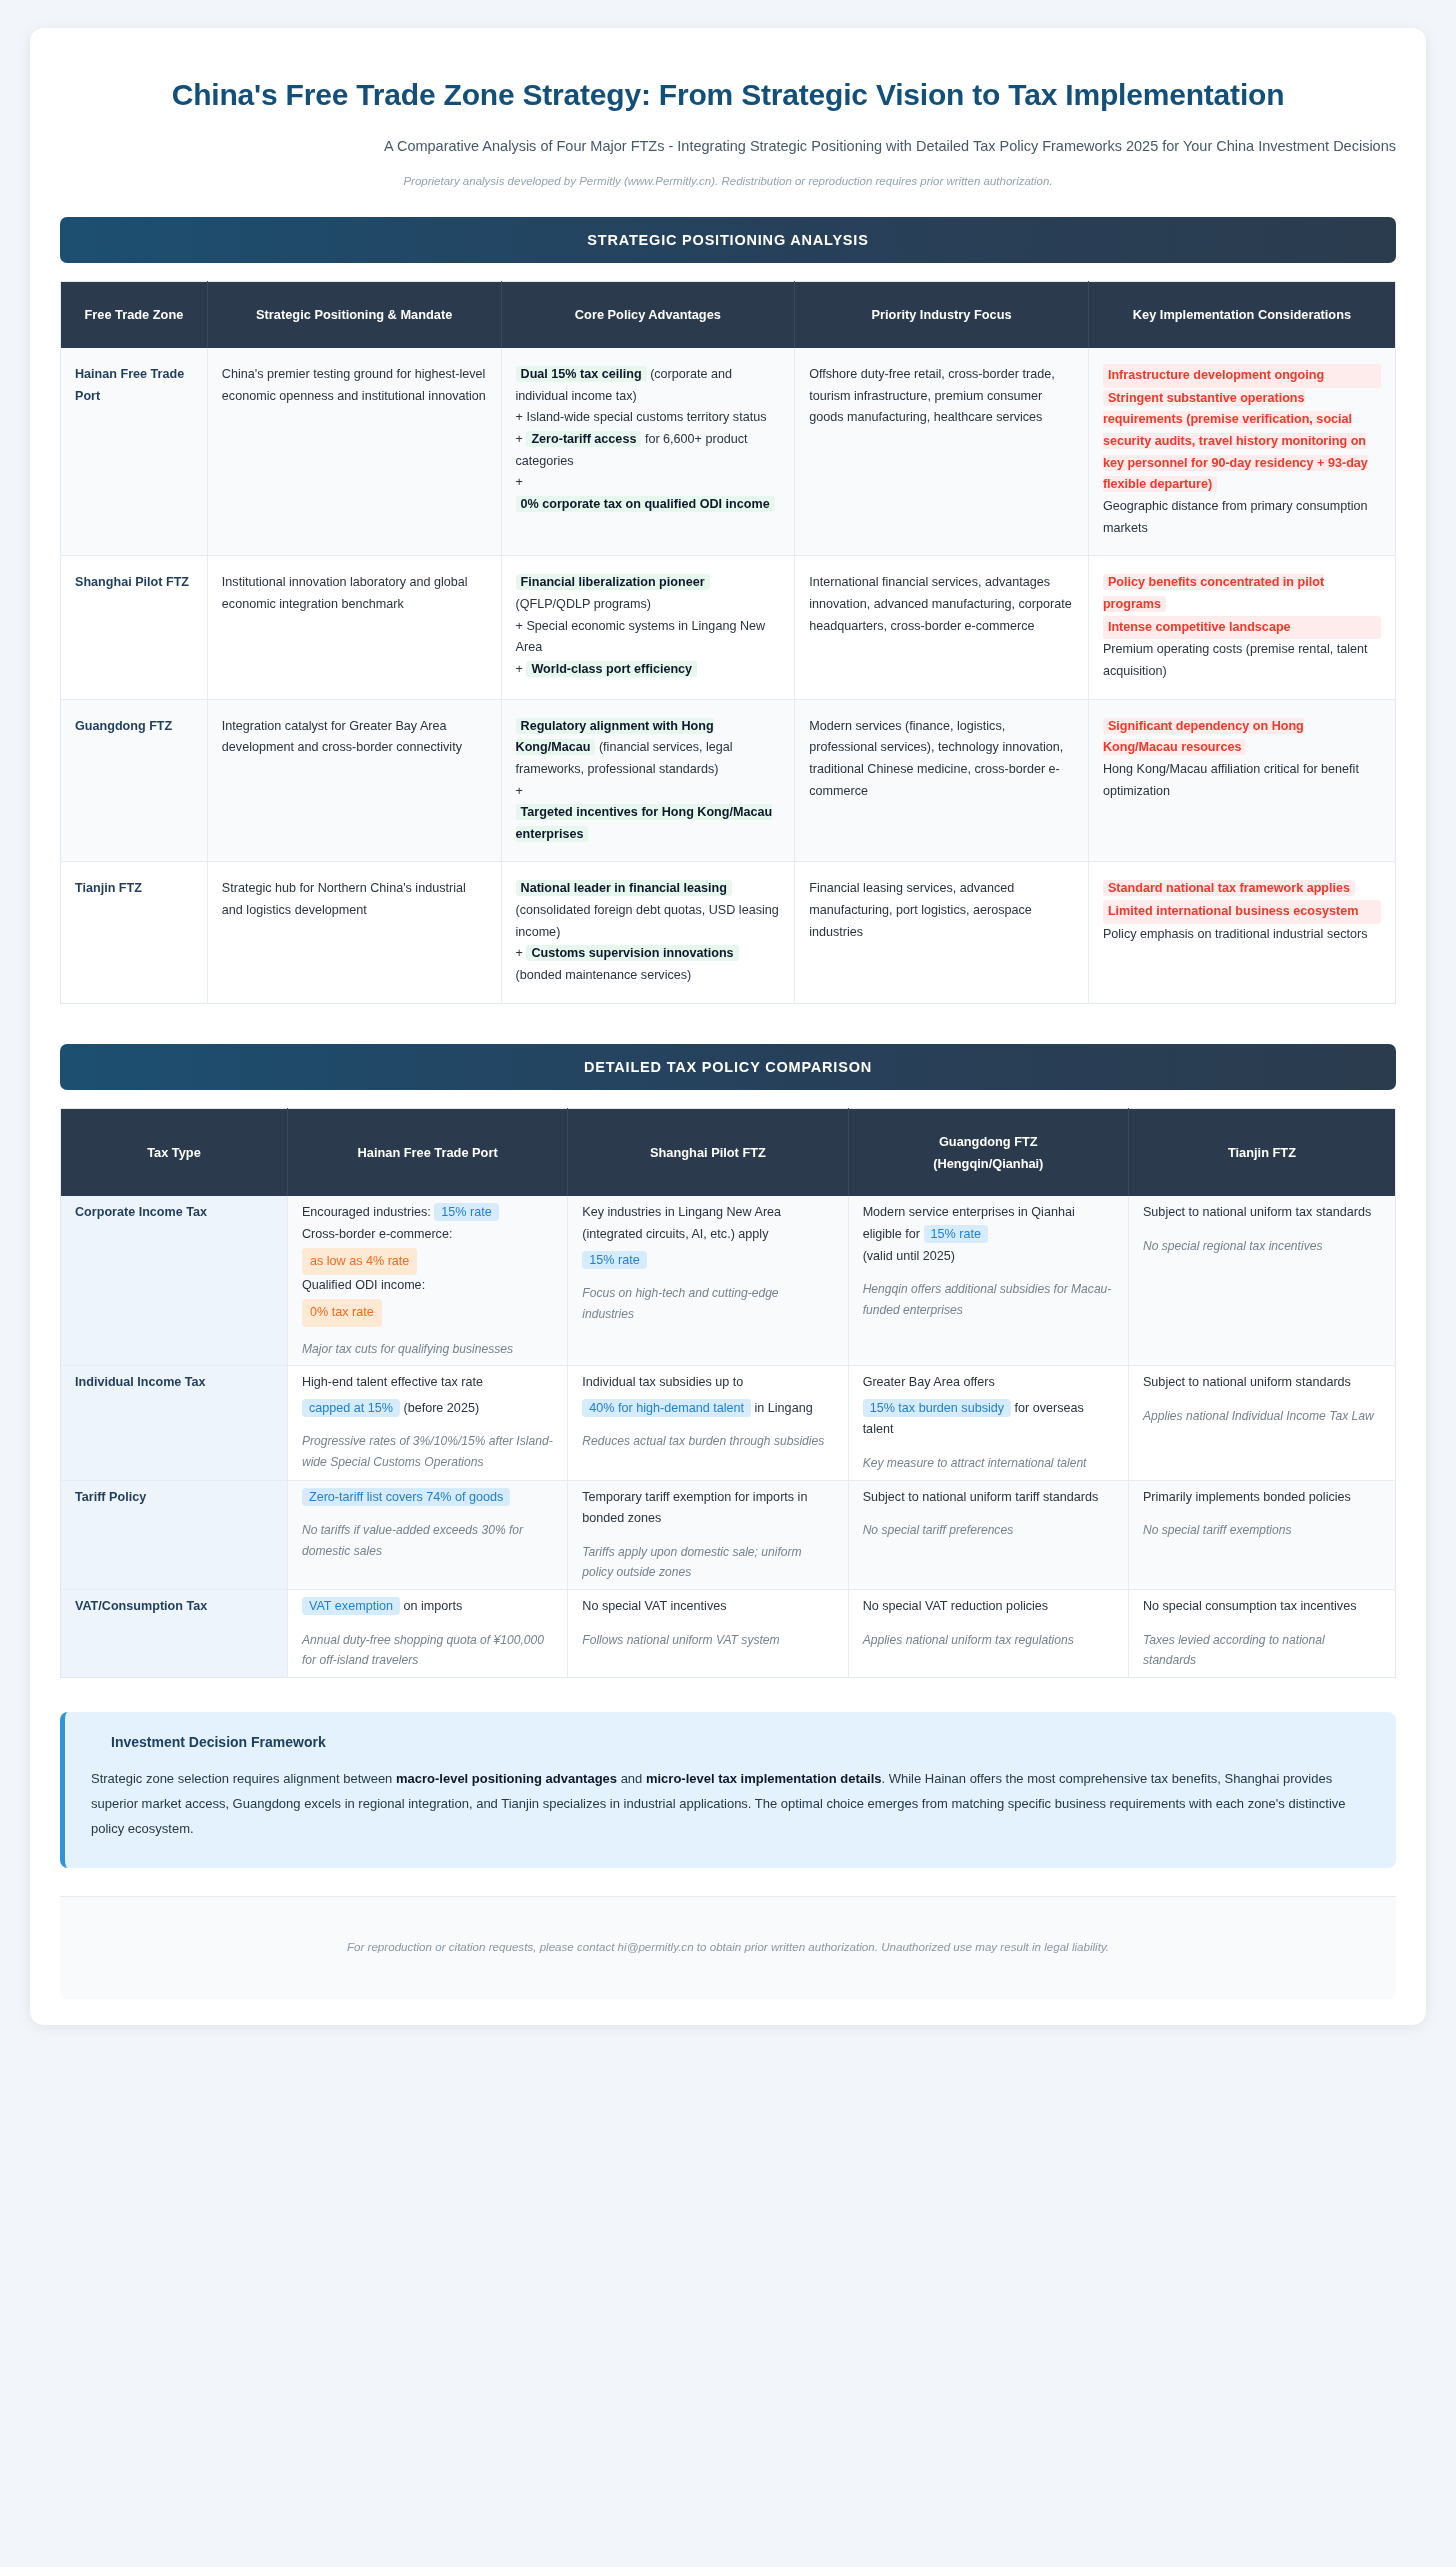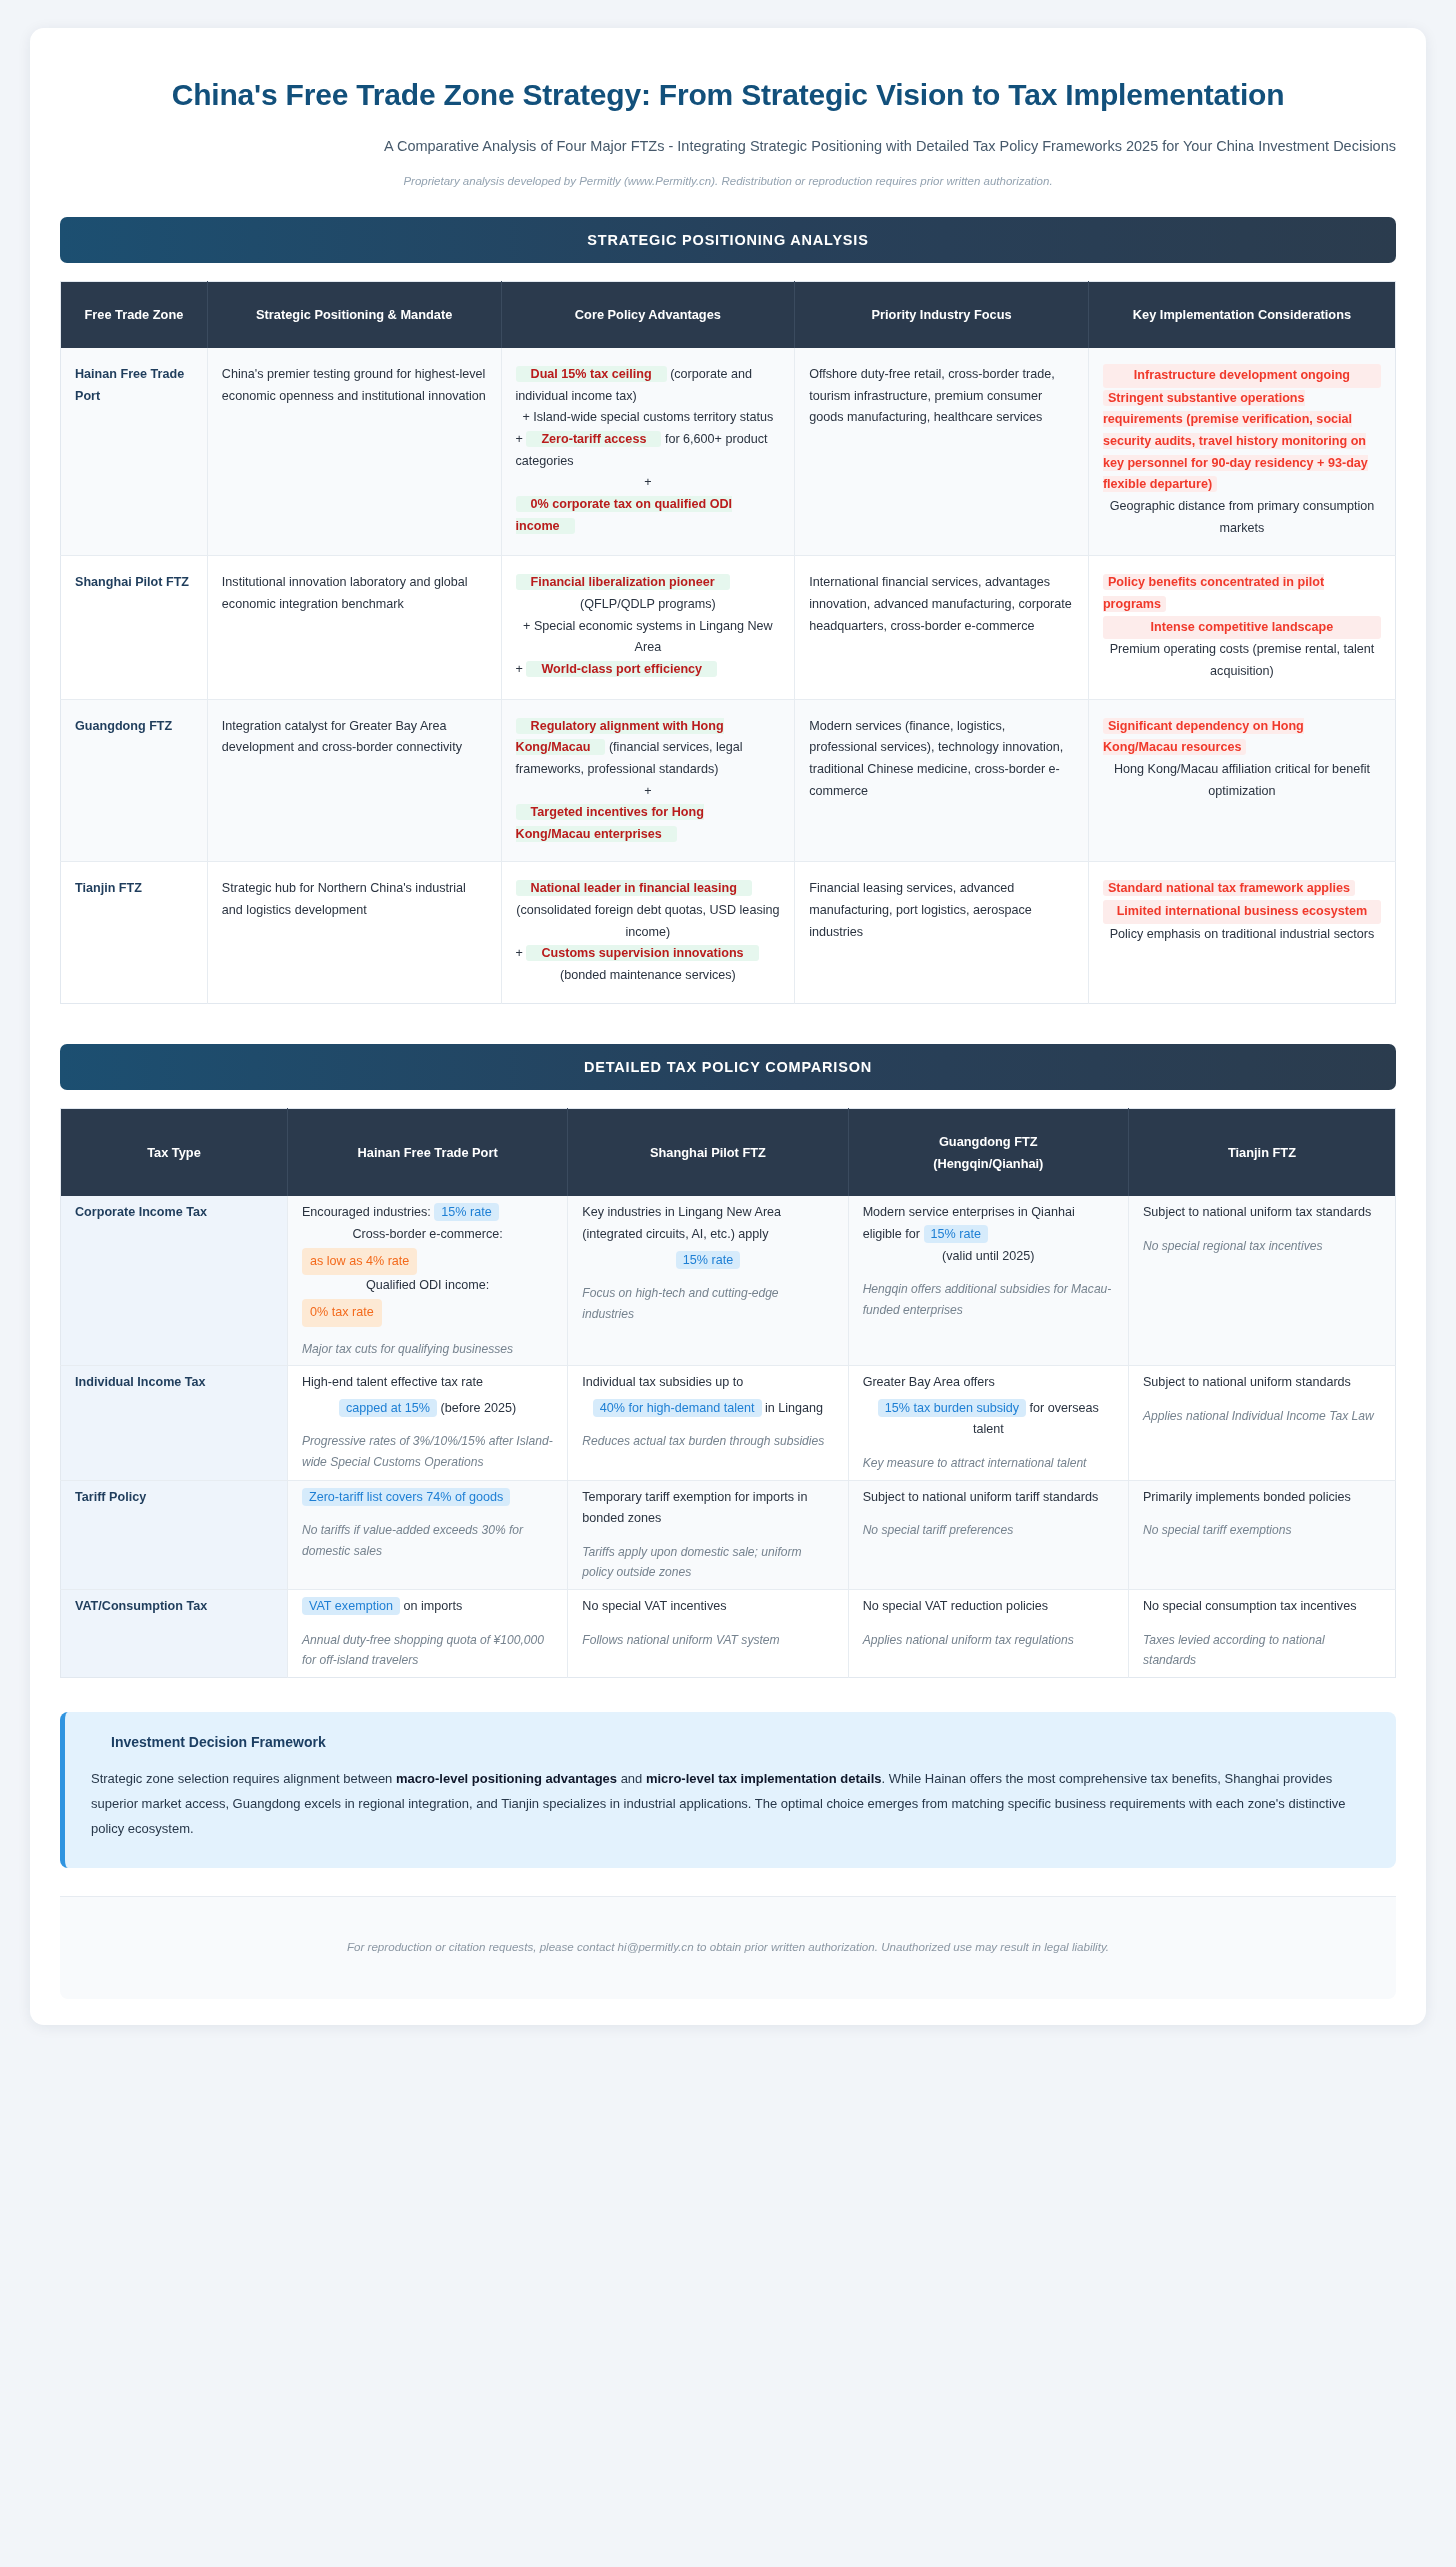--- a/index.html
+++ b/index.html
@@ -94,24 +94,24 @@
   table.tax tbody td { padding: 6px 14px; }
   table.tax tbody td.taxtype {
     font-weight: bold;
     color: #1f3d5c;
     background: #eef4fb !important;
   }
   table.tax tbody tr.alt td { background:#f8fafc; }
   table.tax tbody tr.plain td { background:#ffffff; }
   
   .hl-green {
-    color: #b91c1c;
+    color: #0f172a;
     font-weight: bold;
     background: #e6f7ee;
-    padding: 1px 15px;
+    padding: 1px 5px;
     border-radius: 3px;
   }
   .hl-red {
     color: #f0392b;
     font-weight: bold;
     background: #fdeceb;
     padding: 1px 5px;
     border-radius: 3px;
   }
   .chip-blue {
@@ -137,21 +137,21 @@
     margin-top: 2px;
   }
   .note-italic {
     display: block;
     margin-top: 12px;
     font-style: italic;
     color: #76838f;
     font-size: 12.1px;
     line-height: 1.7;
   }
-  .line { display: block; text-align: center; }
+  .line { display: block; }
   
   .framework {
     margin-top: 34px;
     background: #e3f2fd;
     border-left: 5px solid #2f94e0;
     border-radius: 8px;
     padding: 22px 26px 26px 26px;
   }
   .framework h3 {
     margin: 0 0 16px 0;

